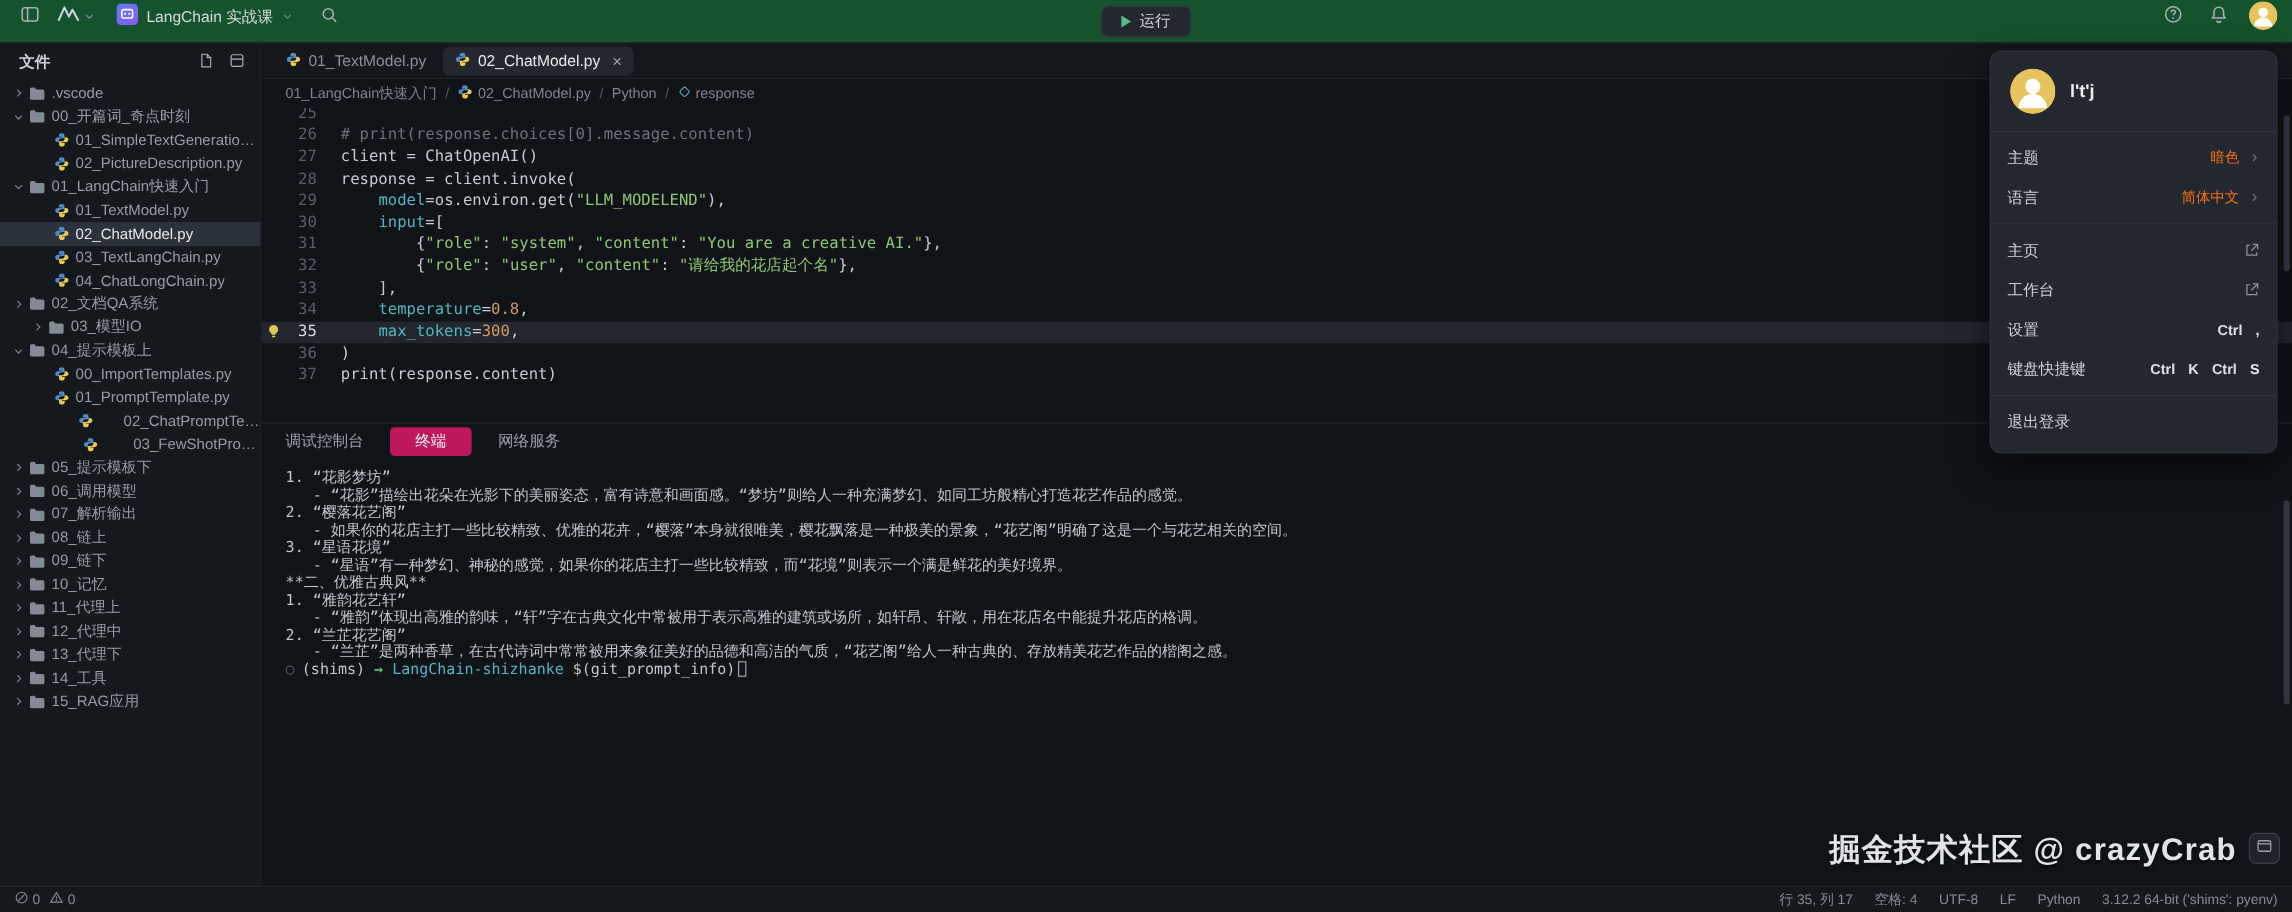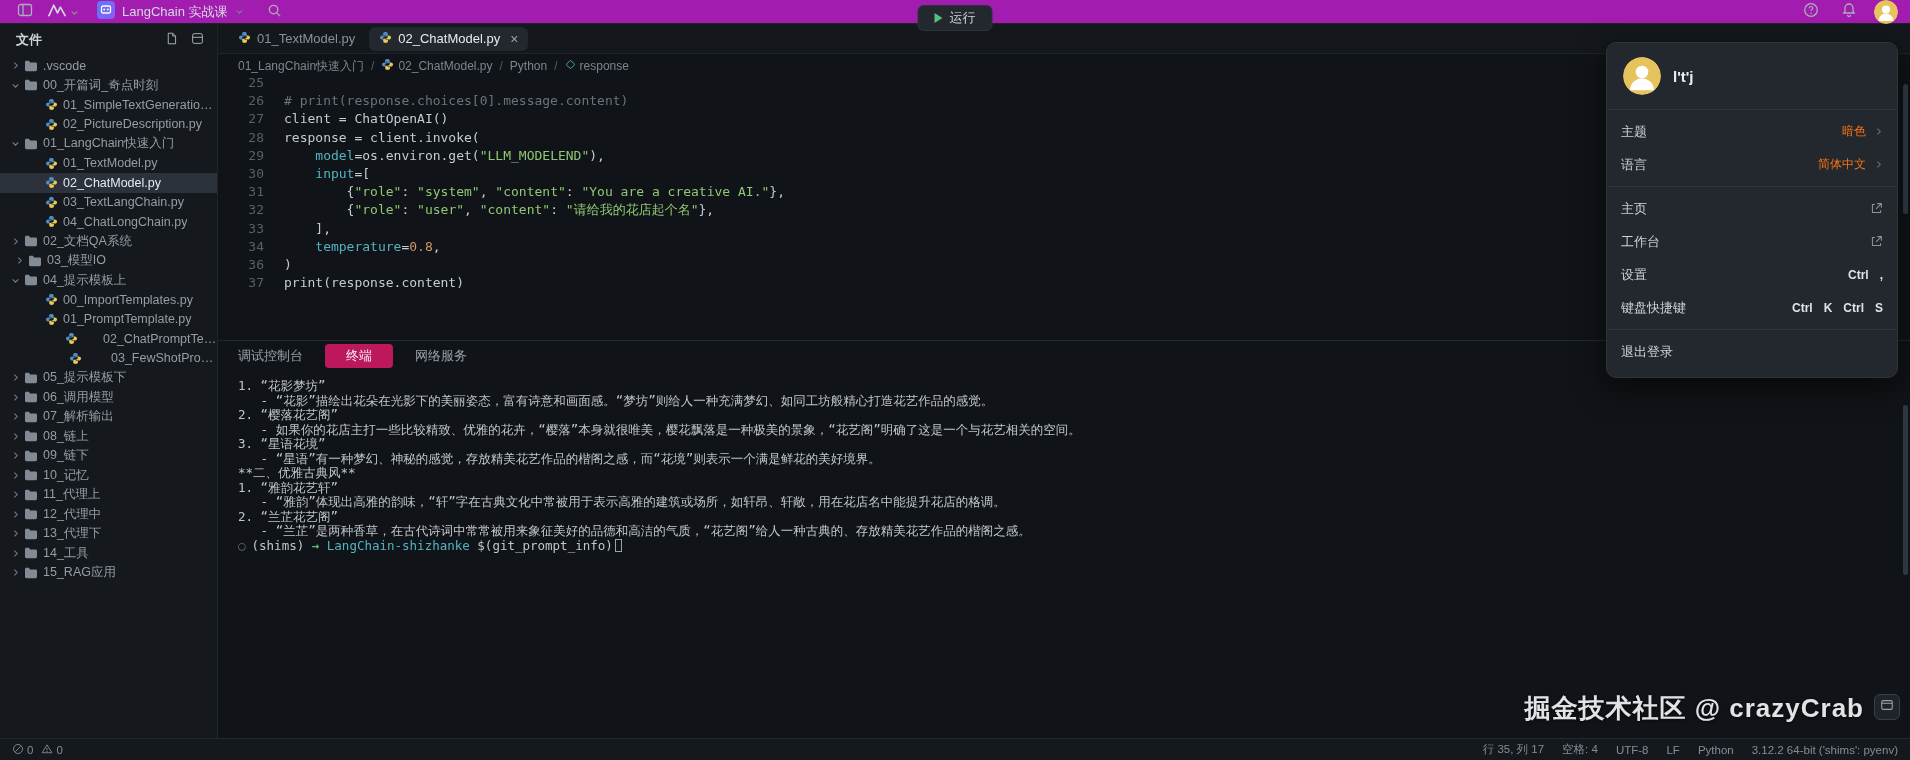--- a/index.html
+++ b/index.html
@@ -3,21 +3,21 @@
 <meta charset="utf-8">
 <style>
   * { margin:0; padding:0; box-sizing:border-box; }
   html,body { width:1910px; height:760px; overflow:hidden; }
   body { font-family:"Liberation Sans","DejaVu Sans",sans-serif; background:#0d0f12; color:#c9ced6; }
   [data-interactable="true"] { cursor:pointer; }
 
   .app { position:relative; width:1910px; height:760px; display:flex; flex-direction:column; background:#15181d; overflow:hidden; }
 
   
-  .topbar { height:24px; flex:none; display:flex; align-items:center; padding:0 12px; background:#a21caf; border-bottom:1px solid #1f242a; position:relative; z-index:5; }
+  .topbar { height:36px; flex:none; display:flex; align-items:flex-start; padding:0 12px; background:#14532d; border-bottom:1px solid #1f242a; position:relative; z-index:5; }
   .tb-left { display:flex; align-items:center; gap:10px; }
   .icon-btn { background:none; border:none; color:#aab0b8; width:26px; height:26px; display:flex; align-items:center; justify-content:center; border-radius:5px; }
   .logo-wrap { display:flex; align-items:center; gap:3px; color:#8b929c; }
   .ws-chip { display:flex; align-items:center; gap:7px; padding:3px 8px; border-radius:6px; color:#d6dae0; font-size:13px; }
   .ws-chip .chev-dn { color:#7d848e; }
   .tb-center { position:absolute; left:50%; top:0; height:36px; transform:translateX(-50%); display:flex; align-items:center; }
   .run-btn { display:flex; align-items:center; gap:7px; background:#23272e; border:1px solid #2e343c; border-radius:6px; padding:4px 16px; color:#d0d4da; font-size:13px; height:26px; }
   .play-tri { width:0; height:0; border-left:8px solid #57bf7f; border-top:5px solid transparent; border-bottom:5px solid transparent; display:inline-block; }
   .tb-right { margin-left:auto; display:flex; align-items:center; gap:12px; }
   .avatar-sm { width:24px; height:24px; border-radius:50%; overflow:hidden; flex:none; }
@@ -79,21 +79,21 @@
   .term-scroll { position:absolute; right:2px; top:34px; width:5px; height:170px; background:#31373f; border-radius:3px; }
 
   
   .statusbar { height:22px; flex:none; background:#15181d; border-top:1px solid #23282e; display:flex; align-items:center; font-size:11.5px; color:#868d97; padding:0 12px; gap:16px; }
   .sb-problems { display:flex; align-items:center; gap:8px; }
   .sb-problem { display:flex; align-items:center; gap:3px; }
   .sb-spacer { flex:1; }
   .sb-right { display:flex; align-items:center; gap:18px; }
 
   
-  .popup { position:absolute; top:42px; right:12px; width:292px; background:#23272e; border:1px solid #2e343c; border-radius:10px; box-shadow:0 10px 30px rgba(0,0,0,.55); z-index:30; overflow:hidden; padding-bottom:4px; }
+  .popup { position:absolute; top:42px; right:12px; width:240px; background:#23272e; border:1px solid #2e343c; border-radius:10px; box-shadow:0 10px 30px rgba(0,0,0,.55); z-index:30; overflow:hidden; padding-bottom:4px; }
   .pp-head { display:flex; align-items:center; gap:12px; padding:14px 16px; }
   .pp-avatar { width:38px; height:38px; border-radius:50%; overflow:hidden; flex:none; }
   .pp-name { font-size:15px; font-weight:700; color:#eceef2; }
   .pp-group { border-top:1px solid #2f353d; padding:5px 0; }
   .pp-row { height:33px; display:flex; align-items:center; padding:0 14px; font-size:13px; color:#ced3da; gap:8px; }
   .pp-label { flex:1; }
   .pp-value { font-size:12px; color:#f97316; }
   .pp-chev { color:#6f7680; display:flex; }
   .pp-kbd { font-size:12px; font-weight:700; color:#dfe3e8; margin-left:3px; }
   .pp-ext { color:#8b929c; display:flex; }
@@ -302,21 +302,21 @@
                 <path d="M6 3l5 5-5 5" fill="none" stroke="currentColor" stroke-width="1.8"></path>
               </svg>
             </span>
             <span class="fic" data-interactable="false">
               <svg width="14" height="12" viewBox="0 0 16 14">
                 <path d="M1 2.5C1 1.7 1.7 1 2.5 1h3l1.5 2h6.5c.8 0 1.5.7 1.5 1.5v7c0 .8-.7 1.5-1.5 1.5h-11C1.7 13 1 12.3 1 11.5v-9z" fill="#828a95"></path>
               </svg>
             </span>
             <span class="tlabel" data-interactable="false">02_文档QA系统</span>
           </div>
-          <div class="tree-row" data-interactable="true" style="padding-left: 12px;">
+          <div class="tree-row" data-interactable="true" style="padding-left: 24px;">
             <span class="chev" data-interactable="false">
               <svg width="9" height="9" viewBox="0 0 16 16">
                 <path d="M6 3l5 5-5 5" fill="none" stroke="currentColor" stroke-width="1.8"></path>
               </svg>
             </span>
             <span class="fic" data-interactable="false">
               <svg width="14" height="12" viewBox="0 0 16 14">
                 <path d="M1 2.5C1 1.7 1.7 1 2.5 1h3l1.5 2h6.5c.8 0 1.5.7 1.5 1.5v7c0 .8-.7 1.5-1.5 1.5h-11C1.7 13 1 12.3 1 11.5v-9z" fill="#828a95"></path>
               </svg>
             </span>
@@ -597,20 +597,27 @@
               <span class="gutter" data-interactable="false"><span>32</span></span>
               <span class="ctext"><span class="tk-plain" data-interactable="false">        {</span><span class="tk-string" data-interactable="false">"role"</span><span class="tk-plain" data-interactable="false">: </span><span class="tk-string" data-interactable="false">"user"</span><span class="tk-plain" data-interactable="false">, </span><span class="tk-string" data-interactable="false">"content"</span><span class="tk-plain" data-interactable="false">: </span><span class="tk-string" data-interactable="false">"请给我的花店起个名"</span><span class="tk-plain" data-interactable="false">},</span></span>
             </div>
             <div class="cline" data-interactable="false">
               <span class="gutter" data-interactable="false"><span>33</span></span>
               <span class="ctext"><span class="tk-plain" data-interactable="false">    ],</span></span>
             </div>
             <div class="cline" data-interactable="false">
               <span class="gutter" data-interactable="false"><span>34</span></span>
               <span class="ctext"><span class="tk-plain" data-interactable="false">    </span><span class="tk-param" data-interactable="false">temperature</span><span class="tk-plain" data-interactable="false">=</span><span class="tk-number" data-interactable="false">0.8</span><span class="tk-plain" data-interactable="false">,</span></span>
+            </div>
+            <div class="cline current" data-interactable="false">
+              <span class="gutter" data-interactable="false"><span class="bulb" data-interactable="false"><svg width="12" height="12" viewBox="0 0 16 16">
+                    <path d="M8 1a5 5 0 0 0-3 9c.6.5 1 1.2 1 2h4c0-.8.4-1.5 1-2a5 5 0 0 0-3-9z" fill="#e2c55a"></path>
+                    <rect x="6" y="13" width="4" height="1.6" rx=".8" fill="#e2c55a"></rect>
+                  </svg></span><span>35</span></span>
+              <span class="ctext"><span class="tk-plain" data-interactable="false">    </span><span class="tk-param" data-interactable="false">max_tokens</span><span class="tk-plain" data-interactable="false">=</span><span class="tk-number" data-interactable="false">300</span><span class="tk-plain" data-interactable="false">,</span></span>
             </div>
             <div class="cline" data-interactable="false">
               <span class="gutter" data-interactable="false"><span>36</span></span>
               <span class="ctext"><span class="tk-plain" data-interactable="false">)</span></span>
             </div>
             <div class="cline" data-interactable="false">
               <span class="gutter" data-interactable="false"><span>37</span></span>
               <span class="ctext"><span class="tk-plain" data-interactable="false">print(response.content)</span></span>
             </div>
           </div>
@@ -645,21 +652,21 @@
               </button>
           </div>
         </div>
         <div class="terminal" data-interactable="true">
           <div data-interactable="false" id="term-out">
               <div class="tline" data-interactable="false">1. “花影梦坊”</div>
               <div class="tline" data-interactable="false">   - “花影”描绘出花朵在光影下的美丽姿态，富有诗意和画面感。“梦坊”则给人一种充满梦幻、如同工坊般精心打造花艺作品的感觉。</div>
               <div class="tline" data-interactable="false">2. “樱落花艺阁”</div>
               <div class="tline" data-interactable="false">   - 如果你的花店主打一些比较精致、优雅的花卉，“樱落”本身就很唯美，樱花飘落是一种极美的景象，“花艺阁”明确了这是一个与花艺相关的空间。</div>
               <div class="tline" data-interactable="false">3. “星语花境”</div>
-              <div class="tline" data-interactable="false">   - “星语”有一种梦幻、神秘的感觉，存放精美花艺作品的楷阁之感，而“花境”则表示一个满是鲜花的美好境界。</div>
+              <div class="tline" data-interactable="false">   - “星语”有一种梦幻、神秘的感觉，如果你的花店主打一些比较精致，而“花境”则表示一个满是鲜花的美好境界。</div>
               <div class="tline" data-interactable="false"></div>
               <div class="tline" data-interactable="false">**二、优雅古典风**</div>
               <div class="tline" data-interactable="false"></div>
               <div class="tline" data-interactable="false">1. “雅韵花艺轩”</div>
               <div class="tline" data-interactable="false">   - “雅韵”体现出高雅的韵味，“轩”字在古典文化中常被用于表示高雅的建筑或场所，如轩昂、轩敞，用在花店名中能提升花店的格调。</div>
               <div class="tline" data-interactable="false">2. “兰芷花艺阁”</div>
               <div class="tline" data-interactable="false">   - “兰芷”是两种香草，在古代诗词中常常被用来象征美好的品德和高洁的气质，“花艺阁”给人一种古典的、存放精美花艺作品的楷阁之感。</div>
               <div class="tline" data-interactable="false"></div>
               <div class="tline" data-interactable="false"></div>
             </div>

